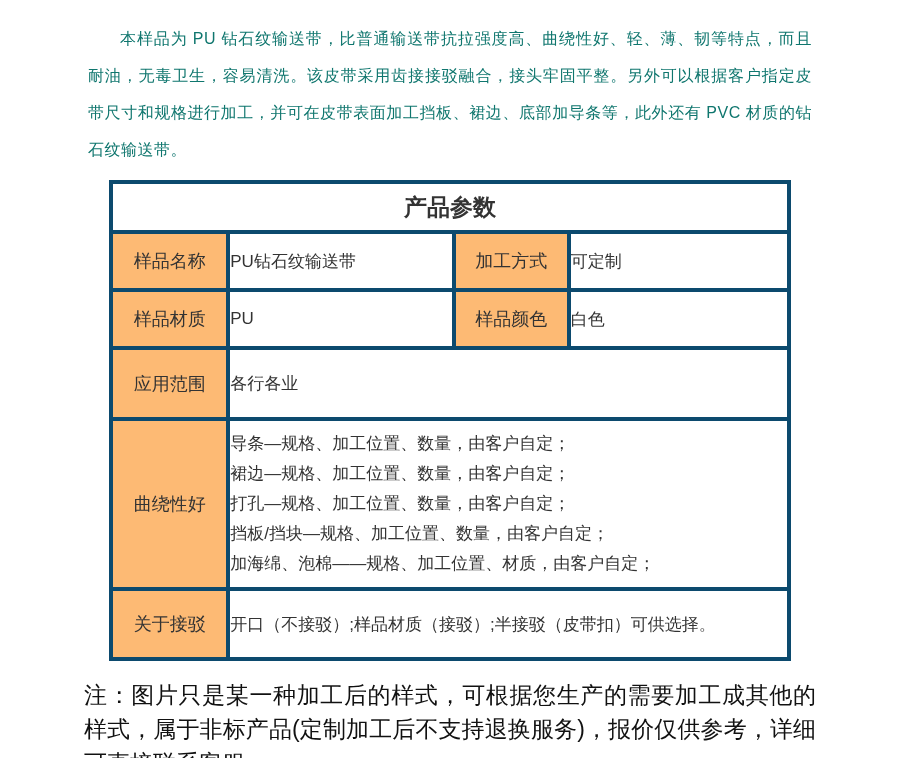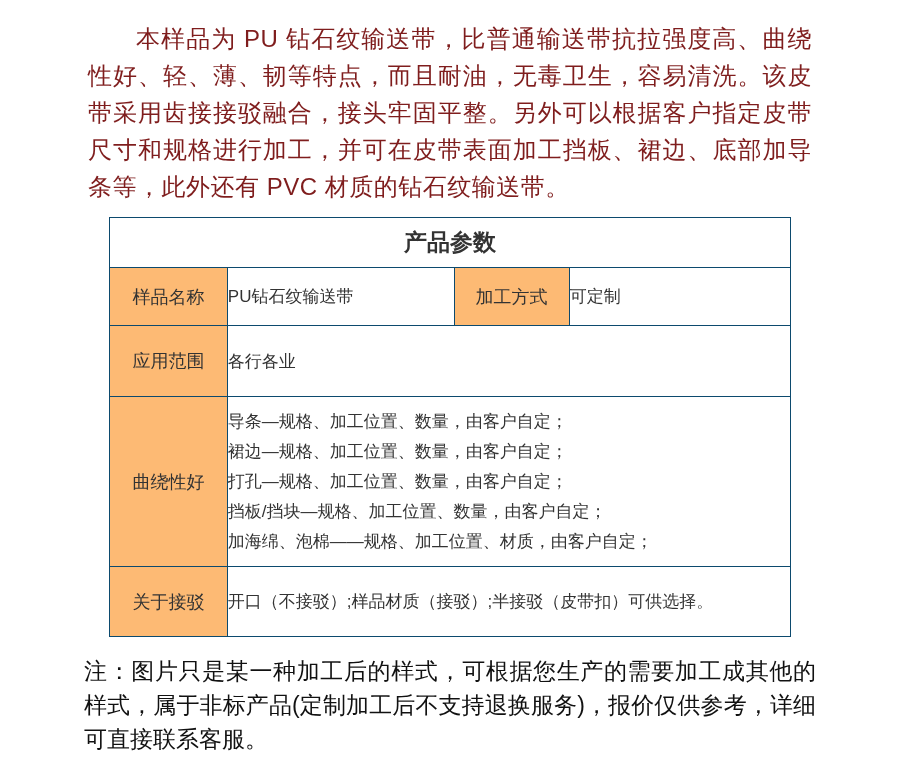--- a/index.html
+++ b/index.html
@@ -9,37 +9,37 @@
     height: 758px;
     overflow: hidden;
     font-family: "Liberation Sans", "DejaVu Sans", sans-serif;
     color: #111111;
   }
   .page { width: 900px; height: 758px; background: #ffffff; position: relative; }
 
   .intro {
     width: 724px;
     margin: 20px auto 12px auto;
-    font-size: 24px;
+    font-size: 16px;
     line-height: 37px;
     letter-spacing: 0.5px;
     text-align: justify;
     text-indent: 2em;
-    color: #7f1d1d;
+    color: #0f766e;
   }
 
   table.params {
     width: 682px;
     margin: 11px auto 0 auto;
     border-collapse: collapse;
     table-layout: fixed;
   }
   table.params th,
   table.params td {
-    border: 1px solid #0c4a6e;
+    border: 4px solid #0c4a6e;
     color: #333333;
     font-weight: 400;
   }
   table.params th.tbl-title {
     height: 50px;
     font-size: 23px;
     font-weight: 700;
     text-align: center;
     color: #333333;
     background: #ffffff;
@@ -94,20 +94,26 @@
         <th class="tbl-title" colspan="4">产品参数</th>
       </tr>
 
       <tr class="r-std">
         <td class="lbl">样品名称</td>
         <td class="val">PU钻石纹输送带</td>
         <td class="lbl">加工方式</td>
         <td class="val">可定制</td>
       </tr>
 
+      <tr class="r-std">
+        <td class="lbl">样品材质</td>
+        <td class="val">PU</td>
+        <td class="lbl">样品颜色</td>
+        <td class="val">白色</td>
+      </tr>
 
       <tr class="r-wide">
         <td class="lbl">应用范围</td>
         <td class="val" colspan="3">各行各业</td>
       </tr>
 
       <tr class="r-multi">
         <td class="lbl">曲绕性好</td>
         <td class="val" colspan="3">
           <div class="line">导条—规格、加工位置、数量，由客户自定；</div>

